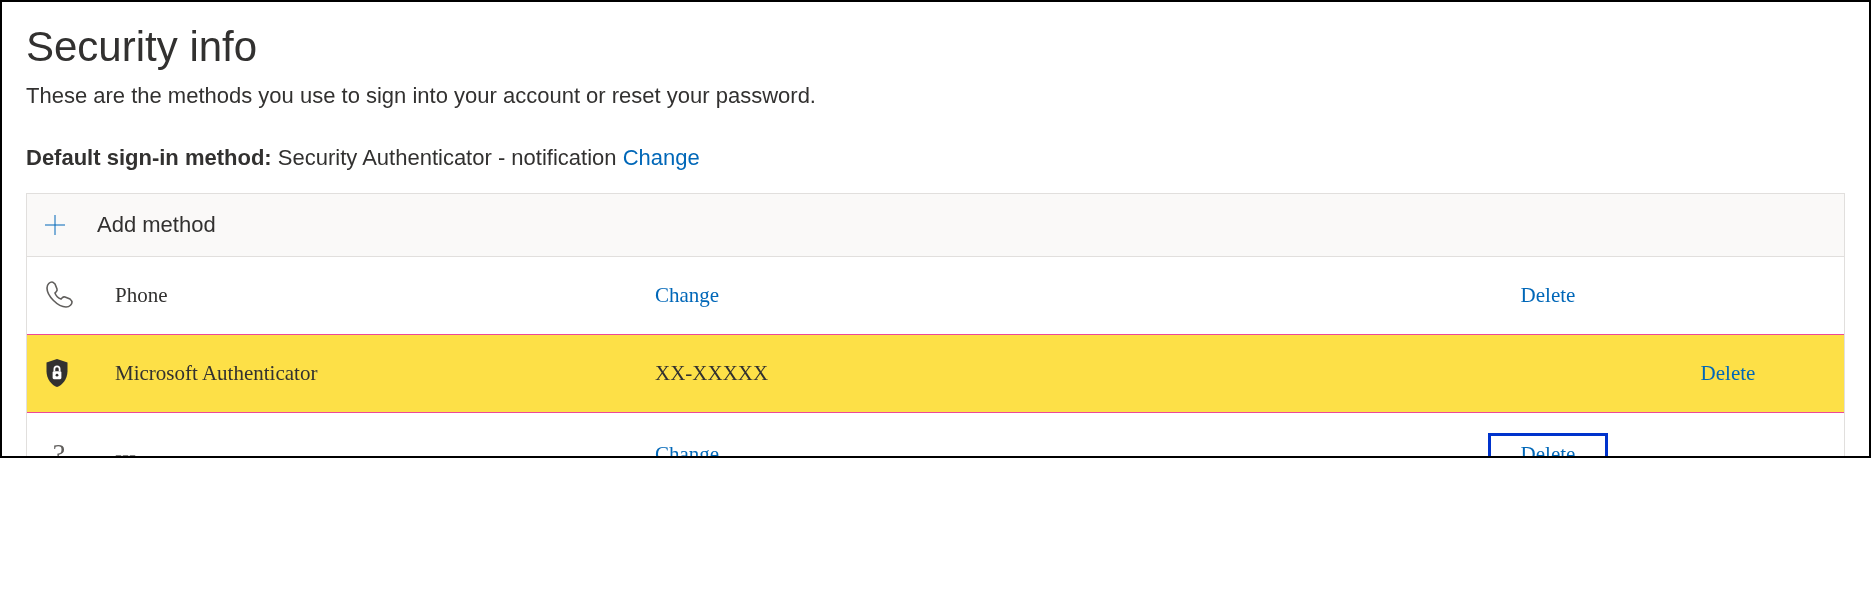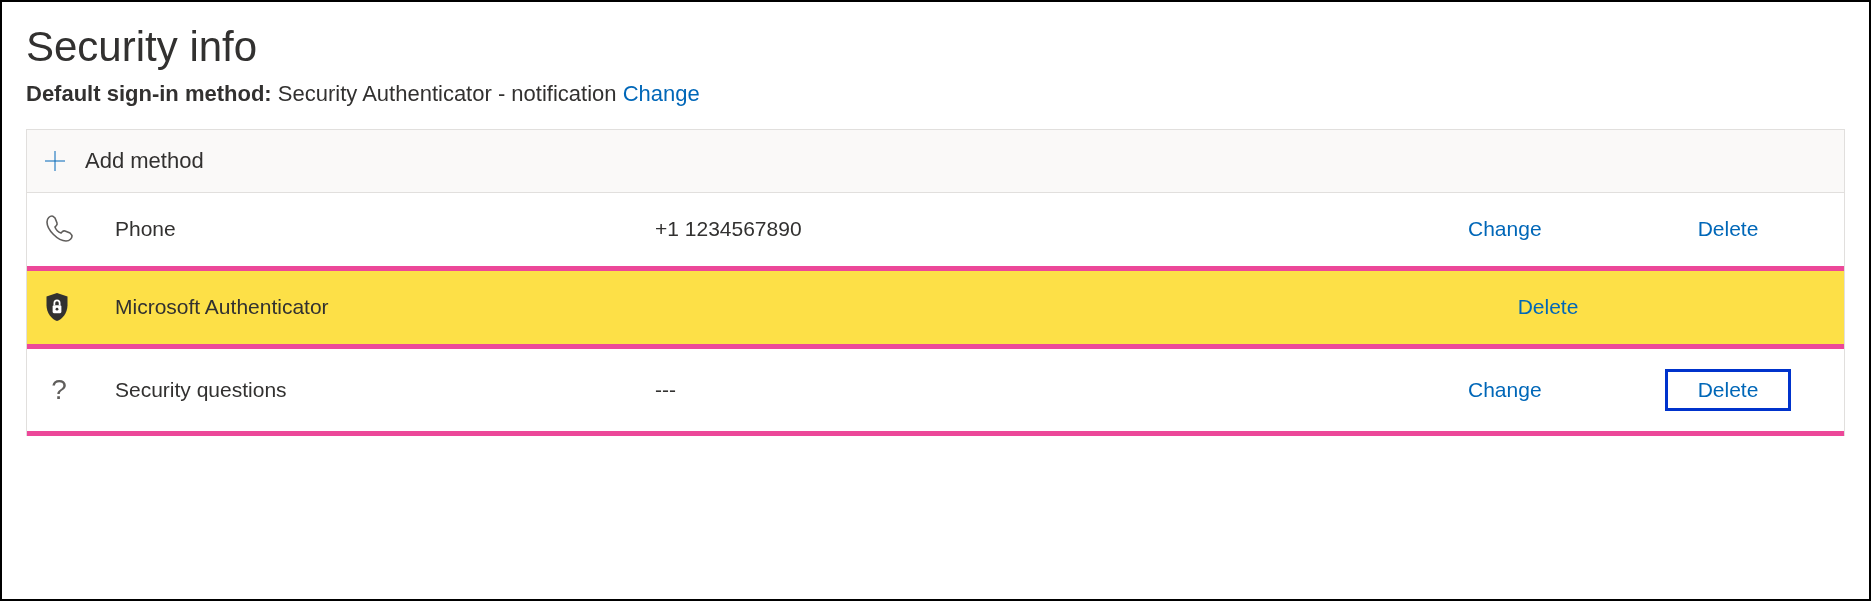--- a/index.html
+++ b/index.html
@@ -4,21 +4,21 @@
 <style>
   * { box-sizing: border-box; }
   html, body {
     margin: 0; padding: 0;
     font-family: "Segoe UI", "Segoe UI Web", Arial, sans-serif;
     background: #fff;
     color: #323130;
   }
   .frame {
     width: 1871px;
-    height: 601px;
+    height: 458px;
     border: 2px solid #000;
     background: #fff;
     padding: 18px 24px 0 24px;
     overflow: hidden;
   }
   .page-title {
     font-size: 42px;
     font-weight: 400;
     margin: 0 0 6px 0;
     line-height: 1.3;
@@ -41,36 +41,37 @@
     font-weight: 400;
   }
   .panel {
     border: 1px solid #e1dfdd;
     border-bottom: none;
     width: 100%;
   }
   .add-row {
     display: flex;
     align-items: center;
-    gap: 18px;
+    gap: 30px;
     padding: 18px 16px;
     border-bottom: 1px solid #e1dfdd;
     background: #faf9f8;
     cursor: pointer;
     font-size: 22px;
   }
   .method-row {
     display: grid;
     grid-template-columns: 72px 540px 1fr 160px 200px;
     align-items: center;
     padding: 20px 16px 20px 16px;
-    border-bottom: 5px solid #ec4899;
+    border-bottom: 1px solid #ec4899;
     font-size: 21px;
     background: #fff;
     min-height: 78px;
+    font-family: Liberation Serif, serif;
   }
   .method-row.highlighted { background: #fde047; }
   .method-row .icon-cell {
     display: flex;
     align-items: center;
     justify-content: flex-start;
   }
   .method-name { color: #323130; }
   .method-value { color: #323130; }
   .action-cell {
@@ -105,20 +106,21 @@
   .lock-icon {
     width: 28px; height: 32px;
   }
 </style>
 </head>
 <body>
 
 <div class="frame">
 
   <h1 class="page-title">Security info</h1>
+  <p class="page-subtitle">These are the methods you use to sign into your account or reset your password.</p>
 
   <p class="default-line">
     <span class="label">Default sign-in method:</span>
     <span class="value">Security Authenticator - notification</span>
     <span class="link">Change</span>
   </p>
 
   <div class="panel">
 
     <div class="add-row">
@@ -130,42 +132,41 @@
     </div>
 
     <div id="methods-container">
         <div class="method-row">
           <div class="icon-cell">
             <svg class="icon phone-icon" viewBox="0 0 32 32">
               <path d="M9 3 C7 3 4 5 4 9 C4 17 15 28 23 28 C27 28 29 25 29 23 C29 22 28 21 27 20 L22 18 C21 17.6 20 18 19 19 L18 20 C15 19 13 17 12 14 L13 13 C14 12 14.4 11 14 10 L12 5 C11 4 10 3 9 3 Z"></path>
             </svg>
           </div>
           <div class="method-name">Phone</div>
-          <div class="method-value">+1 1234567890</div>
           <div class="action-cell"><span class="link">Change</span></div>
           <div class="delete-cell"><span class="link">Delete</span></div>
         </div>
         <div class="method-row highlighted">
           <div class="icon-cell">
             <svg class="icon lock-icon" viewBox="0 0 32 36">
               <path fill="#323130" d="M16 2 L4 6 V16 C4 25 10 32 16 34 C22 32 28 25 28 16 V6 Z"></path>
               <rect x="11" y="16" width="10" height="9" rx="1.5" fill="#fff"></rect>
               <path d="M13 16 V13.5 a3 3 0 0 1 6 0 V16" fill="none" stroke="#fff" stroke-width="2"></path>
               <circle cx="16" cy="20.5" r="1.6" fill="#323130"></circle>
             </svg>
           </div>
           <div class="method-name">Microsoft Authenticator</div>
+          <div class="method-value">XX-XXXXX</div>
           <div class="action-cell"></div>
           <div class="delete-cell"><span class="link">Delete</span></div>
         </div>
         <div class="method-row">
           <div class="icon-cell">
             <span class="question-icon">?</span>
           </div>
-          <div class="method-name">Security questions</div>
           <div class="method-value">---</div>
           <div class="action-cell"><span class="link">Change</span></div>
           <div class="delete-cell"><span class="link focus-ring">Delete</span></div>
         </div>
       </div>
 
   </div>
 
 </div>
 

